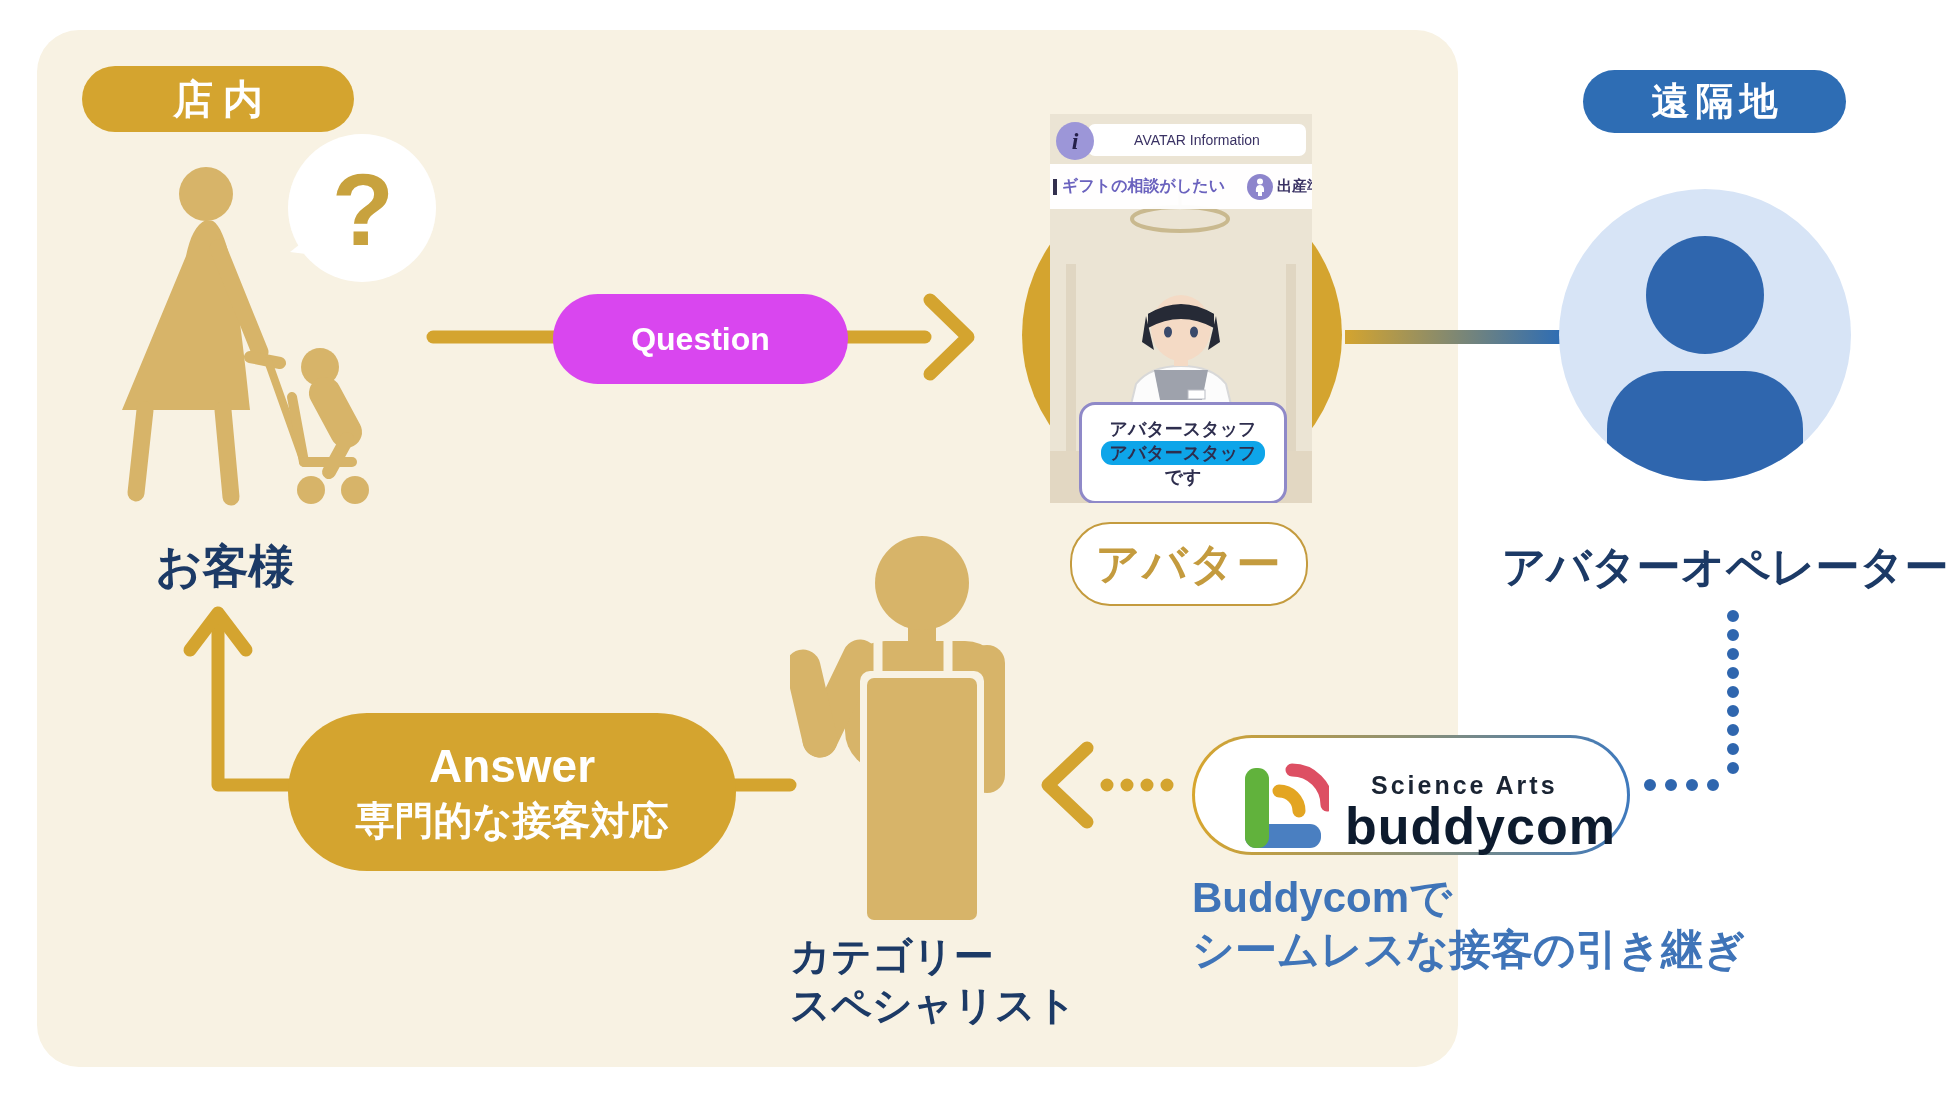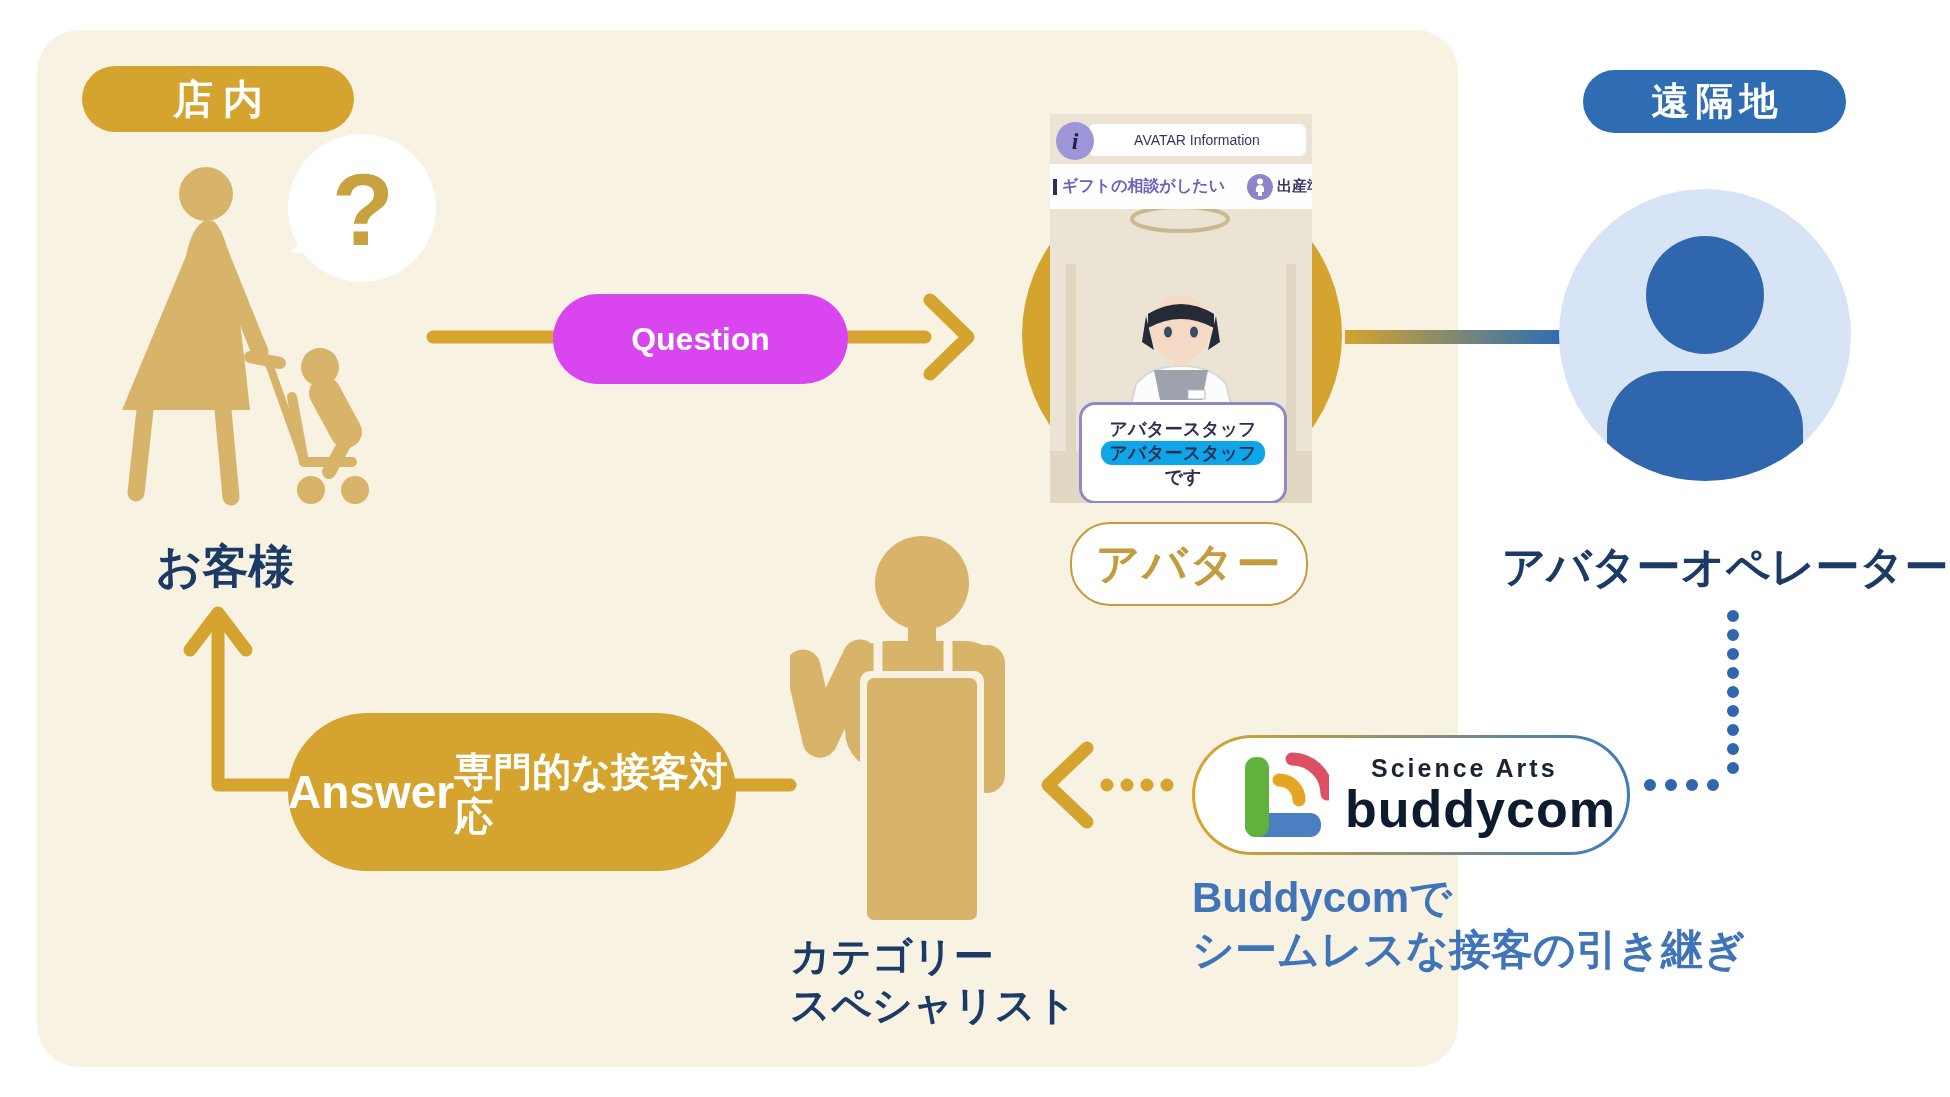--- a/index.html
+++ b/index.html
@@ -13,21 +13,21 @@
   
   .pill{position:absolute;display:flex;align-items:center;justify-content:center;
         font-weight:bold;color:#ffffff;}
   #pill-instore{left:82px;top:66px;width:262px;height:66px;border-radius:33px;
         background:#D4A42F;font-size:40px;letter-spacing:10px;padding-left:10px;}
   #pill-remote{left:1583px;top:70px;width:257px;height:63px;border-radius:32px;
         background:#2E6DB4;font-size:38px;letter-spacing:6px;padding-left:6px;}
   #pill-question{left:553px;top:294px;width:295px;height:90px;border-radius:45px;
         background:#d946ef;font-size:32px;}
   #pill-answer{left:288px;top:713px;width:448px;height:158px;border-radius:79px;
-        background:#D4A42F;line-height:1.15;}
+        background:#D4A42F;flex-direction:column;line-height:1.15;}
   #pill-answer .l1{font-size:46px;}
   #pill-answer .l2{font-size:39px;margin-top:6px;}
 
   
   #customer-label{left:95px;top:536px;width:260px;text-align:center;
         font-size:46px;font-weight:bold;color:#1C3A66;}
   #question-mark{left:323px;top:152px;width:80px;text-align:center;
         font-size:102px;line-height:116px;font-weight:800;color:#C8A23E;}
 
   
@@ -62,21 +62,21 @@
         background:linear-gradient(90deg,#D4A42F,#2E6DB4);}
   #operator-circle{left:1559px;top:189px;width:292px;height:292px;border-radius:50%;
         background:#D7E4F6;overflow:hidden;}
   #operator-label{left:1500px;top:538px;width:450px;text-align:center;
         font-size:44px;font-weight:bold;color:#1C3A66;}
 
   
   #buddycom-pill{left:1192px;top:735px;width:438px;height:120px;border-radius:60px;
         background:linear-gradient(90deg,#D8A62E,#3E79BD);padding:3px;box-sizing:border-box;}
   #buddycom-inner{width:100%;height:100%;background:#ffffff;border-radius:57px;
-        display:flex;align-items:center;padding-left:42px;box-sizing:border-box;}
+        display:flex;align-items:flex-end;padding-left:42px;box-sizing:border-box;}
   #buddycom-text{margin-left:16px;line-height:1;}
   #buddycom-company{font-size:25px;letter-spacing:3px;color:#1A2433;font-weight:600;margin-left:26px;}
   #buddycom-product{font-size:52px;font-weight:bold;color:#0D1B2E;margin-top:2px;letter-spacing:1px;}
   #handoff-caption{left:1192px;top:872px;width:580px;font-size:42px;font-weight:bold;
         color:#3F74B8;line-height:52px;}
 
   
   #specialist-label{left:790px;top:932px;width:320px;text-align:left;
         font-size:40px;font-weight:bold;color:#1C3A66;line-height:49px;}
 

